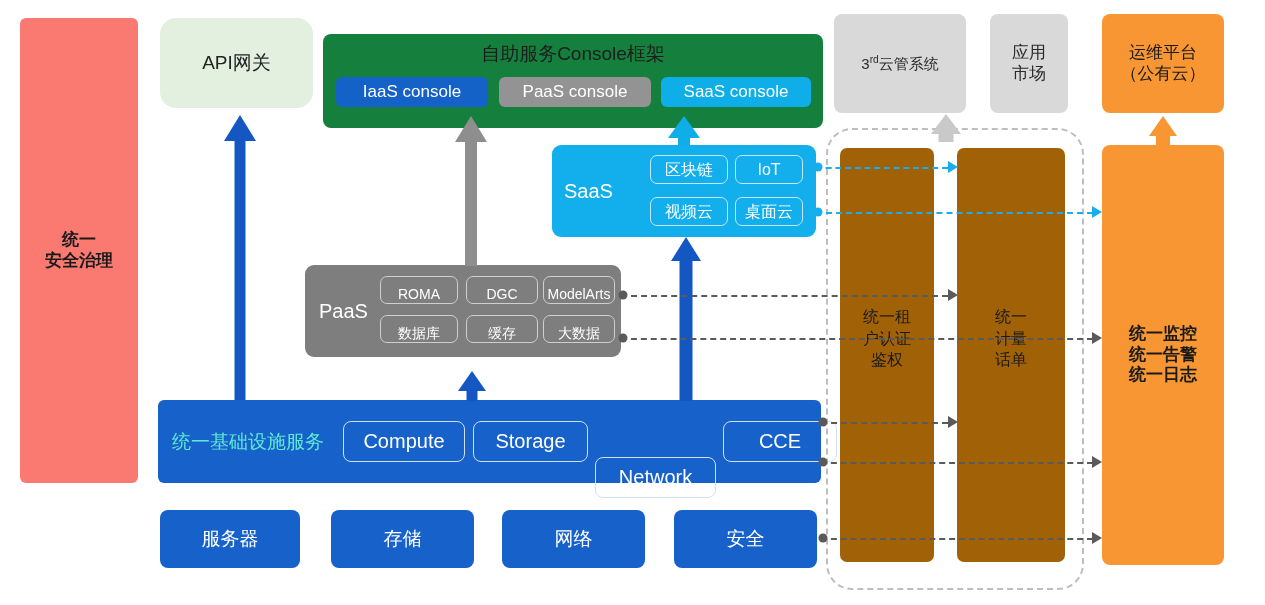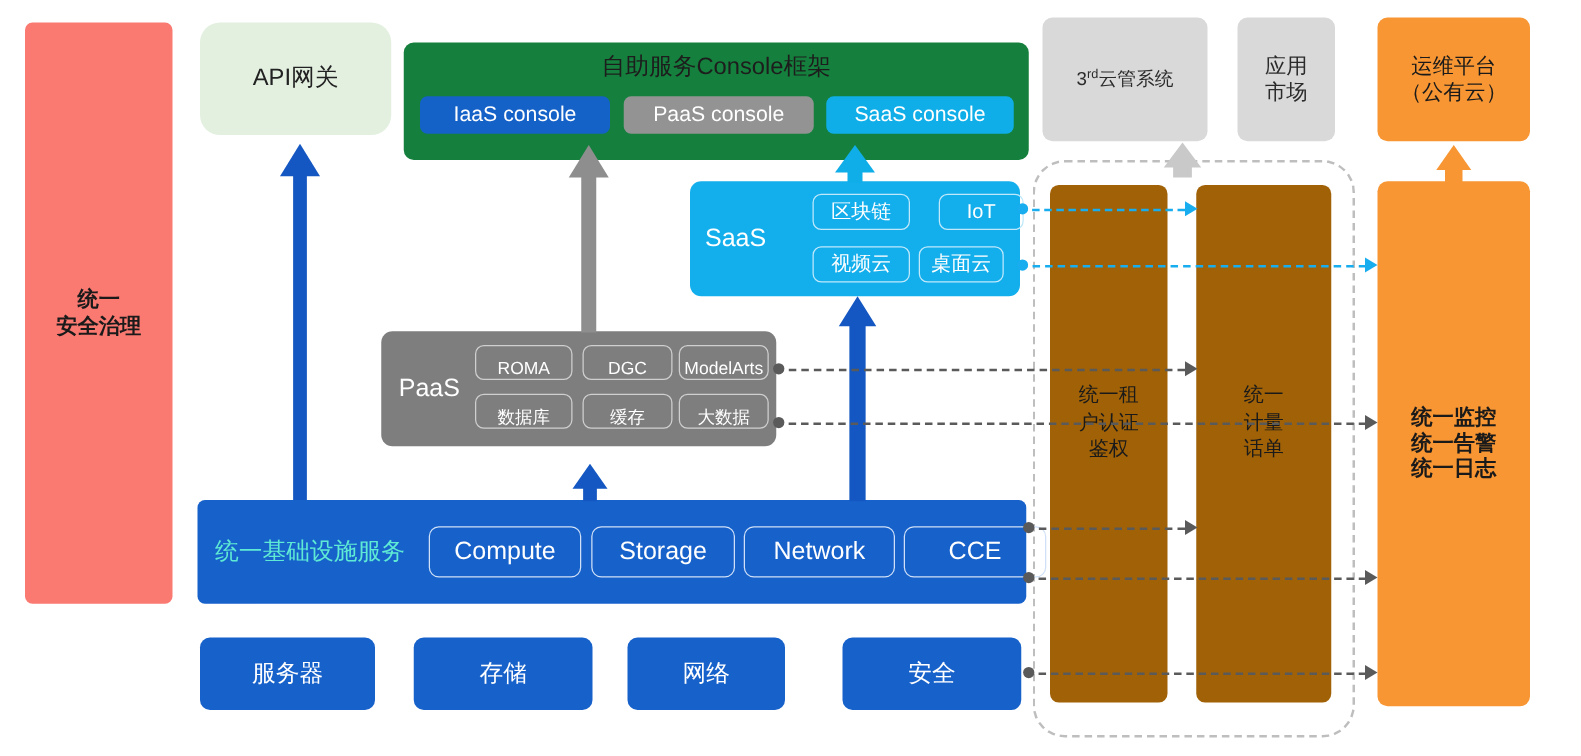--- a/index.html
+++ b/index.html
@@ -32,21 +32,21 @@
 
   
   .saas-block{left:552px;top:145px;width:264px;height:92px;background:#13AEEC;
               border-radius:9px;display:block;}
   .saas-label{position:absolute;left:12px;top:50%;transform:translateY(-50%);
               font-size:20px;color:#fff;}
   .saas-chip{position:absolute;height:27px;border:1.6px solid #bfe9fb;border-radius:7px;
              display:flex;align-items:center;justify-content:center;
              font-size:16px;color:#ffffff;}
   .sc1{left:98px;top:10px;width:76px;}
-  .sc2{left:199px;top:10px;width:66px;}
+  .sc2{left:183px;top:10px;width:66px;}
   .sc3{left:98px;top:52px;width:76px;}
   .sc4{left:183px;top:52px;width:66px;}
 
   
   .paas-block{left:305px;top:265px;width:316px;height:92px;background:#7E7E7E;
               border-radius:9px;display:block;}
   .paas-label{position:absolute;left:14px;top:50%;transform:translateY(-50%);
               font-size:20px;color:#fff;}
   .paas-chip{position:absolute;height:26px;border:1.5px solid #cfcfcf;border-radius:7px;
              display:flex;align-items:flex-end;justify-content:center;
@@ -61,29 +61,29 @@
   
   .infra{left:158px;top:400px;width:663px;height:83px;background:#1761CA;
          border-radius:6px;display:block;}
   .infra-label{position:absolute;left:14px;top:50%;transform:translateY(-50%);
                font-size:19px;color:#5eead4;}
   .infra-chip{position:absolute;top:21px;height:39px;border:1.6px solid #cfe0f7;
               border-radius:8px;display:flex;align-items:center;justify-content:center;
               font-size:20px;color:#ffffff;}
   .ic1{left:185px;width:120px;}
   .ic2{left:315px;width:113px;}
-  .ic3{left:437px;width:119px;}
+  .ic3{left:437px;width:119px;margin-top:36px;}
   .ic4{left:565px;width:112px;}
 
   
   .tile{position:absolute;top:510px;height:58px;background:#1761CA;border-radius:8px;
         display:flex;align-items:center;justify-content:center;font-size:19px;color:#fff;}
   .t1{left:160px;width:140px;}
   .t2{left:331px;width:143px;}
-  .t3{left:502px;width:126px;}
+  .t3{left:502px;width:143px;}
   .t4{left:674px;width:143px;}
 
   
   .g3rd{left:834px;top:14px;width:132px;height:99px;background:#D9D9D9;border-radius:8px;
         font-size:15px;color:#2b2b2b;}
   .gmkt{left:990px;top:14px;width:78px;height:99px;background:#D9D9D9;border-radius:8px;
         font-size:17px;color:#2b2b2b;text-align:right;}
   sup{font-size:0.68em;vertical-align:super;}
 
   

